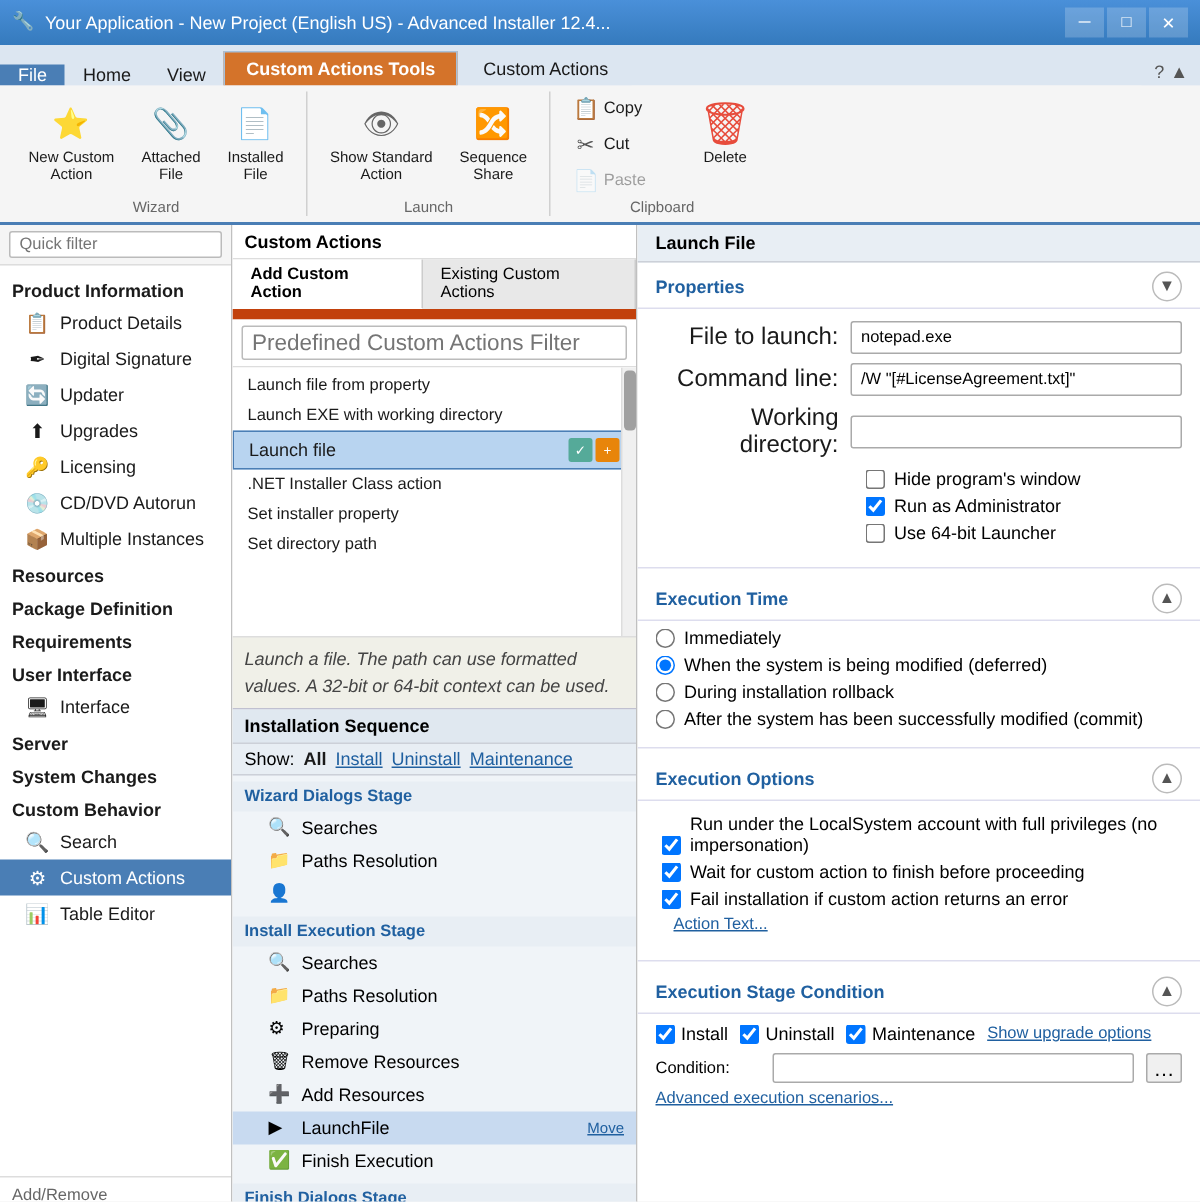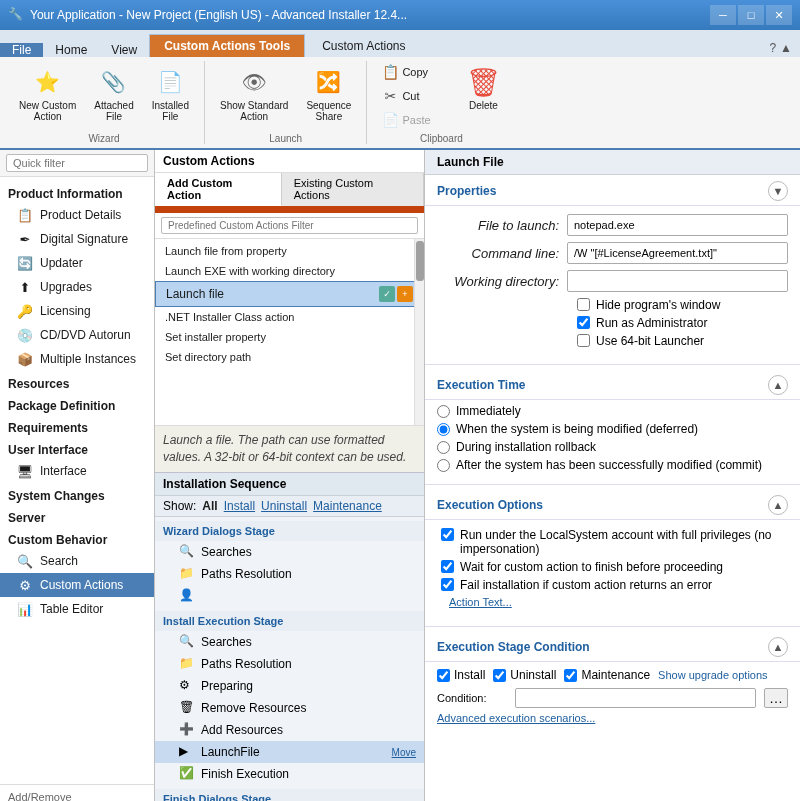--- a/index.html
+++ b/index.html
@@ -244,21 +244,21 @@
     .filter-search {
       padding: 4px 6px;
       border-bottom: 1px solid #ddd;
       background: white;
     }
     .filter-search input {
       width: 100%;
       padding: 2px 6px;
       border: 1px solid #bbb;
       border-radius: 2px;
-      font-size: 10px;
+      font-size: 15px;
       color: #888;
     }
     .actions-list {
       flex: 1;
       overflow-y: auto;
       background: white;
       position: relative;
     }
     .actions-list-inner {
       padding: 2px 0;
@@ -391,37 +391,36 @@
       background: white;
     }
     .right-section-body { padding: 8px 12px; }
     .form-row {
       display: flex;
       align-items: center;
       margin-bottom: 6px;
     }
     .form-label {
       width: 130px;
-      font-size: 13px;
+      font-size: 16px;
       color: #1a1a1a;
       text-align: right;
       padding-right: 8px;
-      font-style: italic;
     }
     .form-input {
       flex: 1;
       height: 22px;
       border: 1px solid #aaa;
       border-radius: 2px;
       padding: 2px 6px;
       font-size: 11px;
     }
     .checkbox-row {
       display: flex;
-      align-items: flex-start;
+      align-items: flex-end;
       margin-bottom: 4px;
       padding-left: 140px;
       font-size: 11px;
     }
     .checkbox-row input { margin-right: 6px; }
     .radio-group { padding: 4px 12px; }
     .radio-row {
       display: flex;
       align-items: center;
       margin-bottom: 4px;
@@ -451,20 +450,21 @@
       flex-wrap: wrap;
     }
     .condition-check {
       display: flex;
       align-items: center;
       font-size: 11px;
       gap: 4px;
     }
     .show-upgrade-link {
       color: #2060a0;
+      text-decoration: underline;
       cursor: pointer;
       font-size: 11px;
       text-align: right;
     }
     .condition-input-row {
       display: flex;
       align-items: center;
       gap: 8px;
       margin-top: 4px;
     }
@@ -638,23 +638,23 @@
       <div class="nav-section-header">Package Definition</div>
 
       <div class="nav-section-header">Requirements</div>
 
       <div class="nav-section-header">User Interface</div>
       <div class="nav-item">
         <span class="nav-item-icon">🖥</span>
         <span>Interface</span>
       </div>
 
+      <div class="nav-section-header">Server</div>
+
       <div class="nav-section-header">System Changes</div>
-
-      <div class="nav-section-header">Server</div>
 
       <div class="nav-section-header">Custom Behavior</div>
       <div class="nav-item">
         <span class="nav-item-icon">🔍</span>
         <span>Search</span>
       </div>
       <div class="nav-item active">
         <span class="nav-item-icon">⚙</span>
         <span>Custom Actions</span>
       </div>

